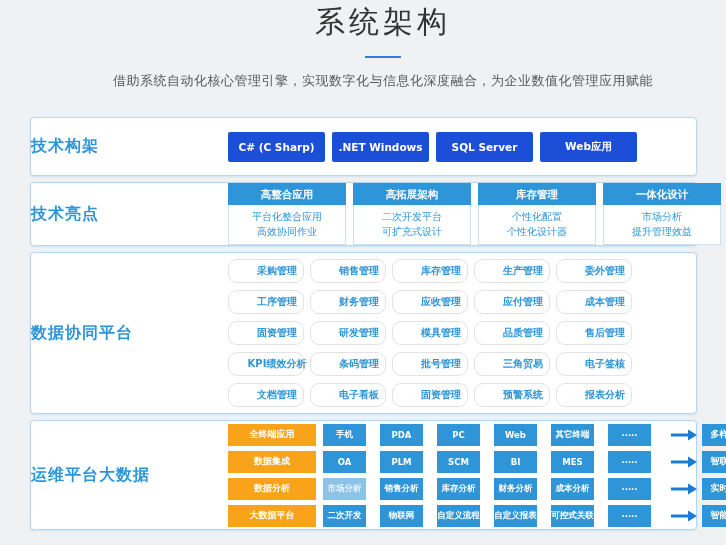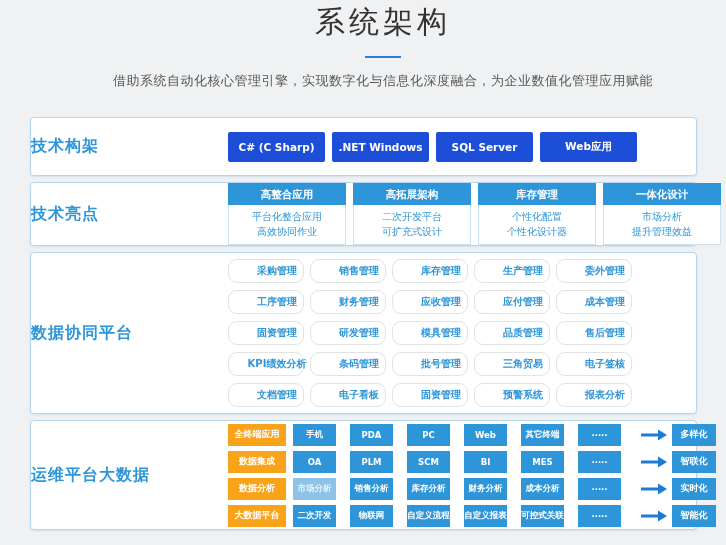--- a/index.html
+++ b/index.html
@@ -64,21 +64,21 @@
     color:#2e96d8; font-size:10px; font-weight:bold;
     display:flex; align-items:center; justify-content:center;
     white-space:nowrap;
     padding-left:22px;
   }
 
   
   .ops { display:flex; flex-direction:column; gap:5px; }
   .ops-row { display:flex; align-items:center; }
   .ops-cat {
-    width:58px; height:22px; margin-right:7px;
+    width:88px; height:22px; margin-right:7px;
     background:#f9a31b; color:#fff; font-size:9px; font-weight:bold;
     display:flex; align-items:center; justify-content:center; white-space:nowrap;
   }
   .ops-chip {
     width:43px; height:22px; margin-right:14px;
     background:#2e96d8; color:#fff; font-size:8.5px; font-weight:bold;
     display:flex; align-items:center; justify-content:center;
     white-space:nowrap; overflow:hidden;
   }
   .ops-chip.muted { background:#8ec3e8; color:rgba(255,255,255,0.8); }

